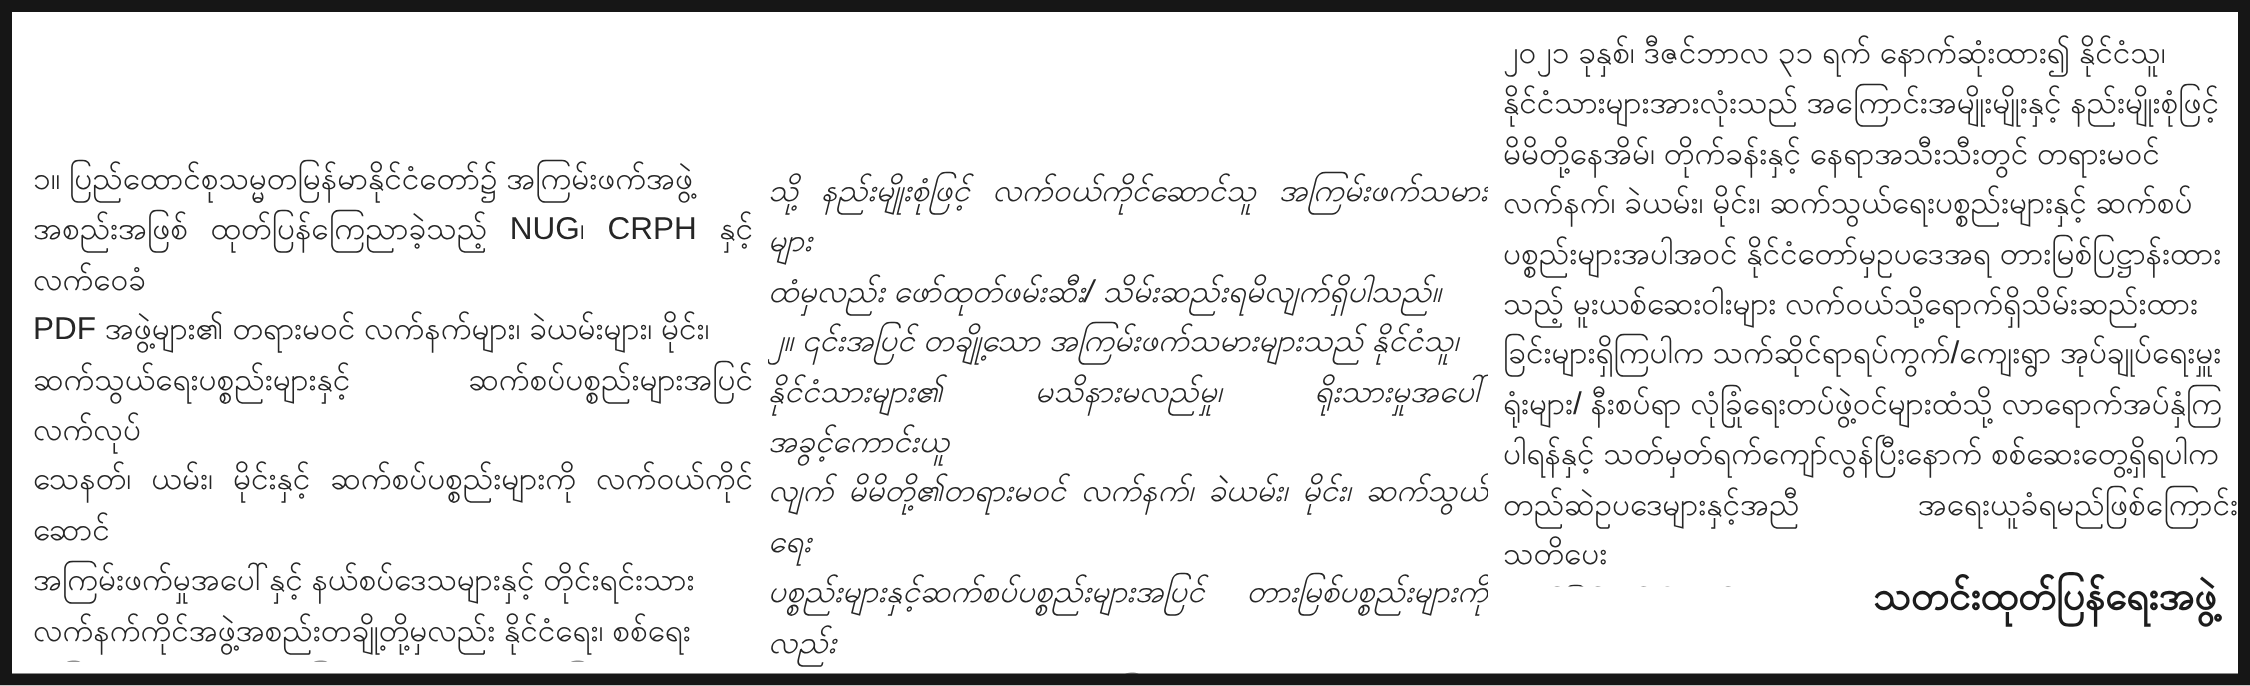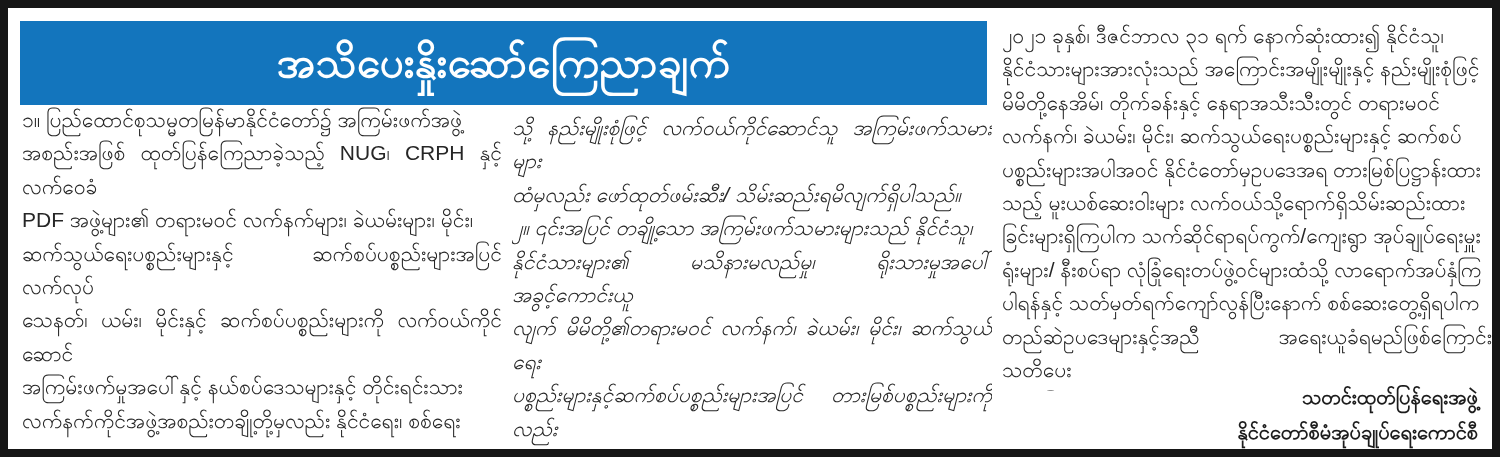--- a/index.html
+++ b/index.html
@@ -64,34 +64,31 @@
     width: 490px;
     height: 372px;
   }
   .signature {
     position: absolute;
     right: 14px;
     top: 372px;
     width: 480px;
     text-align: right;
     color: #1c1c1c;
-    font-size: 20px;
+    font-size: 26px;
     font-weight: bold;
     line-height: 35px;
     white-space: nowrap;
   }
 </style>
 </head>
 <body>
 
 <div class="page">
 
-  <div class="banner">
-    <span class="banner-title">အသိပေးနှိုးဆော်ကြေညာချက်</span>
-  </div>
 
   <div class="col col1">၁။      ပြည်ထောင်စုသမ္မတမြန်မာနိုင်ငံတော်၌ အကြမ်းဖက်အဖွဲ့
 အစည်းအဖြစ် ထုတ်ပြန်ကြေညာခဲ့သည့် NUG၊ CRPH နှင့် လက်ဝေခံ
 PDF အဖွဲ့များ၏ တရားမဝင် လက်နက်များ၊ ခဲယမ်းများ၊ မိုင်း၊
 ဆက်သွယ်ရေးပစ္စည်းများနှင့် ဆက်စပ်ပစ္စည်းများအပြင် လက်လုပ်
 သေနတ်၊ ယမ်း၊ မိုင်းနှင့် ဆက်စပ်ပစ္စည်းများကို လက်ဝယ်ကိုင်ဆောင်
 အကြမ်းဖက်မှုအပေါ်နှင့် နယ်စပ်ဒေသများနှင့် တိုင်းရင်းသား
 လက်နက်ကိုင်အဖွဲ့အစည်းတချို့တို့မှလည်း နိုင်ငံရေး၊ စစ်ရေး
 အမြတ်ထုတ်ရန်အလို့ငှာ ပြည်တွင်းသို့ နည်းမျိုးစုံဖြင့် ပို့ဆောင်နေ
 သည့် လက်နက်၊ ခဲယမ်း၊ မိုင်း၊ ဆက်သွယ်ရေးပစ္စည်းများနှင့် ဆက်စပ်
@@ -115,16 +112,15 @@
 ပစ္စည်းများအပါအဝင် နိုင်ငံတော်မှဥပဒေအရ တားမြစ်ပြဋ္ဌာန်းထား
 သည့် မူးယစ်ဆေးဝါးများ လက်ဝယ်သို့ရောက်ရှိသိမ်းဆည်းထား
 ခြင်းများရှိကြပါက သက်ဆိုင်ရာရပ်ကွက်/ကျေးရွာ အုပ်ချုပ်ရေးမှူး
 ရုံးများ/ နီးစပ်ရာ လုံခြုံရေးတပ်ဖွဲ့ဝင်များထံသို့ လာရောက်အပ်နှံကြ
 ပါရန်နှင့် သတ်မှတ်ရက်ကျော်လွန်ပြီးနောက် စစ်ဆေးတွေ့ရှိရပါက
 တည်ဆဲဥပဒေများနှင့်အညီ အရေးယူခံရမည်ဖြစ်ကြောင်း သတိပေး
 ထုတ်ပြန်အပ်ပါသည်။</div>
 
   <div class="signature">
     <div>သတင်းထုတ်ပြန်ရေးအဖွဲ့</div>
-    <div>နိုင်ငံတော်စီမံအုပ်ချုပ်ရေးကောင်စီ</div>
   </div>
 
 </div>
 
 </body></html>

